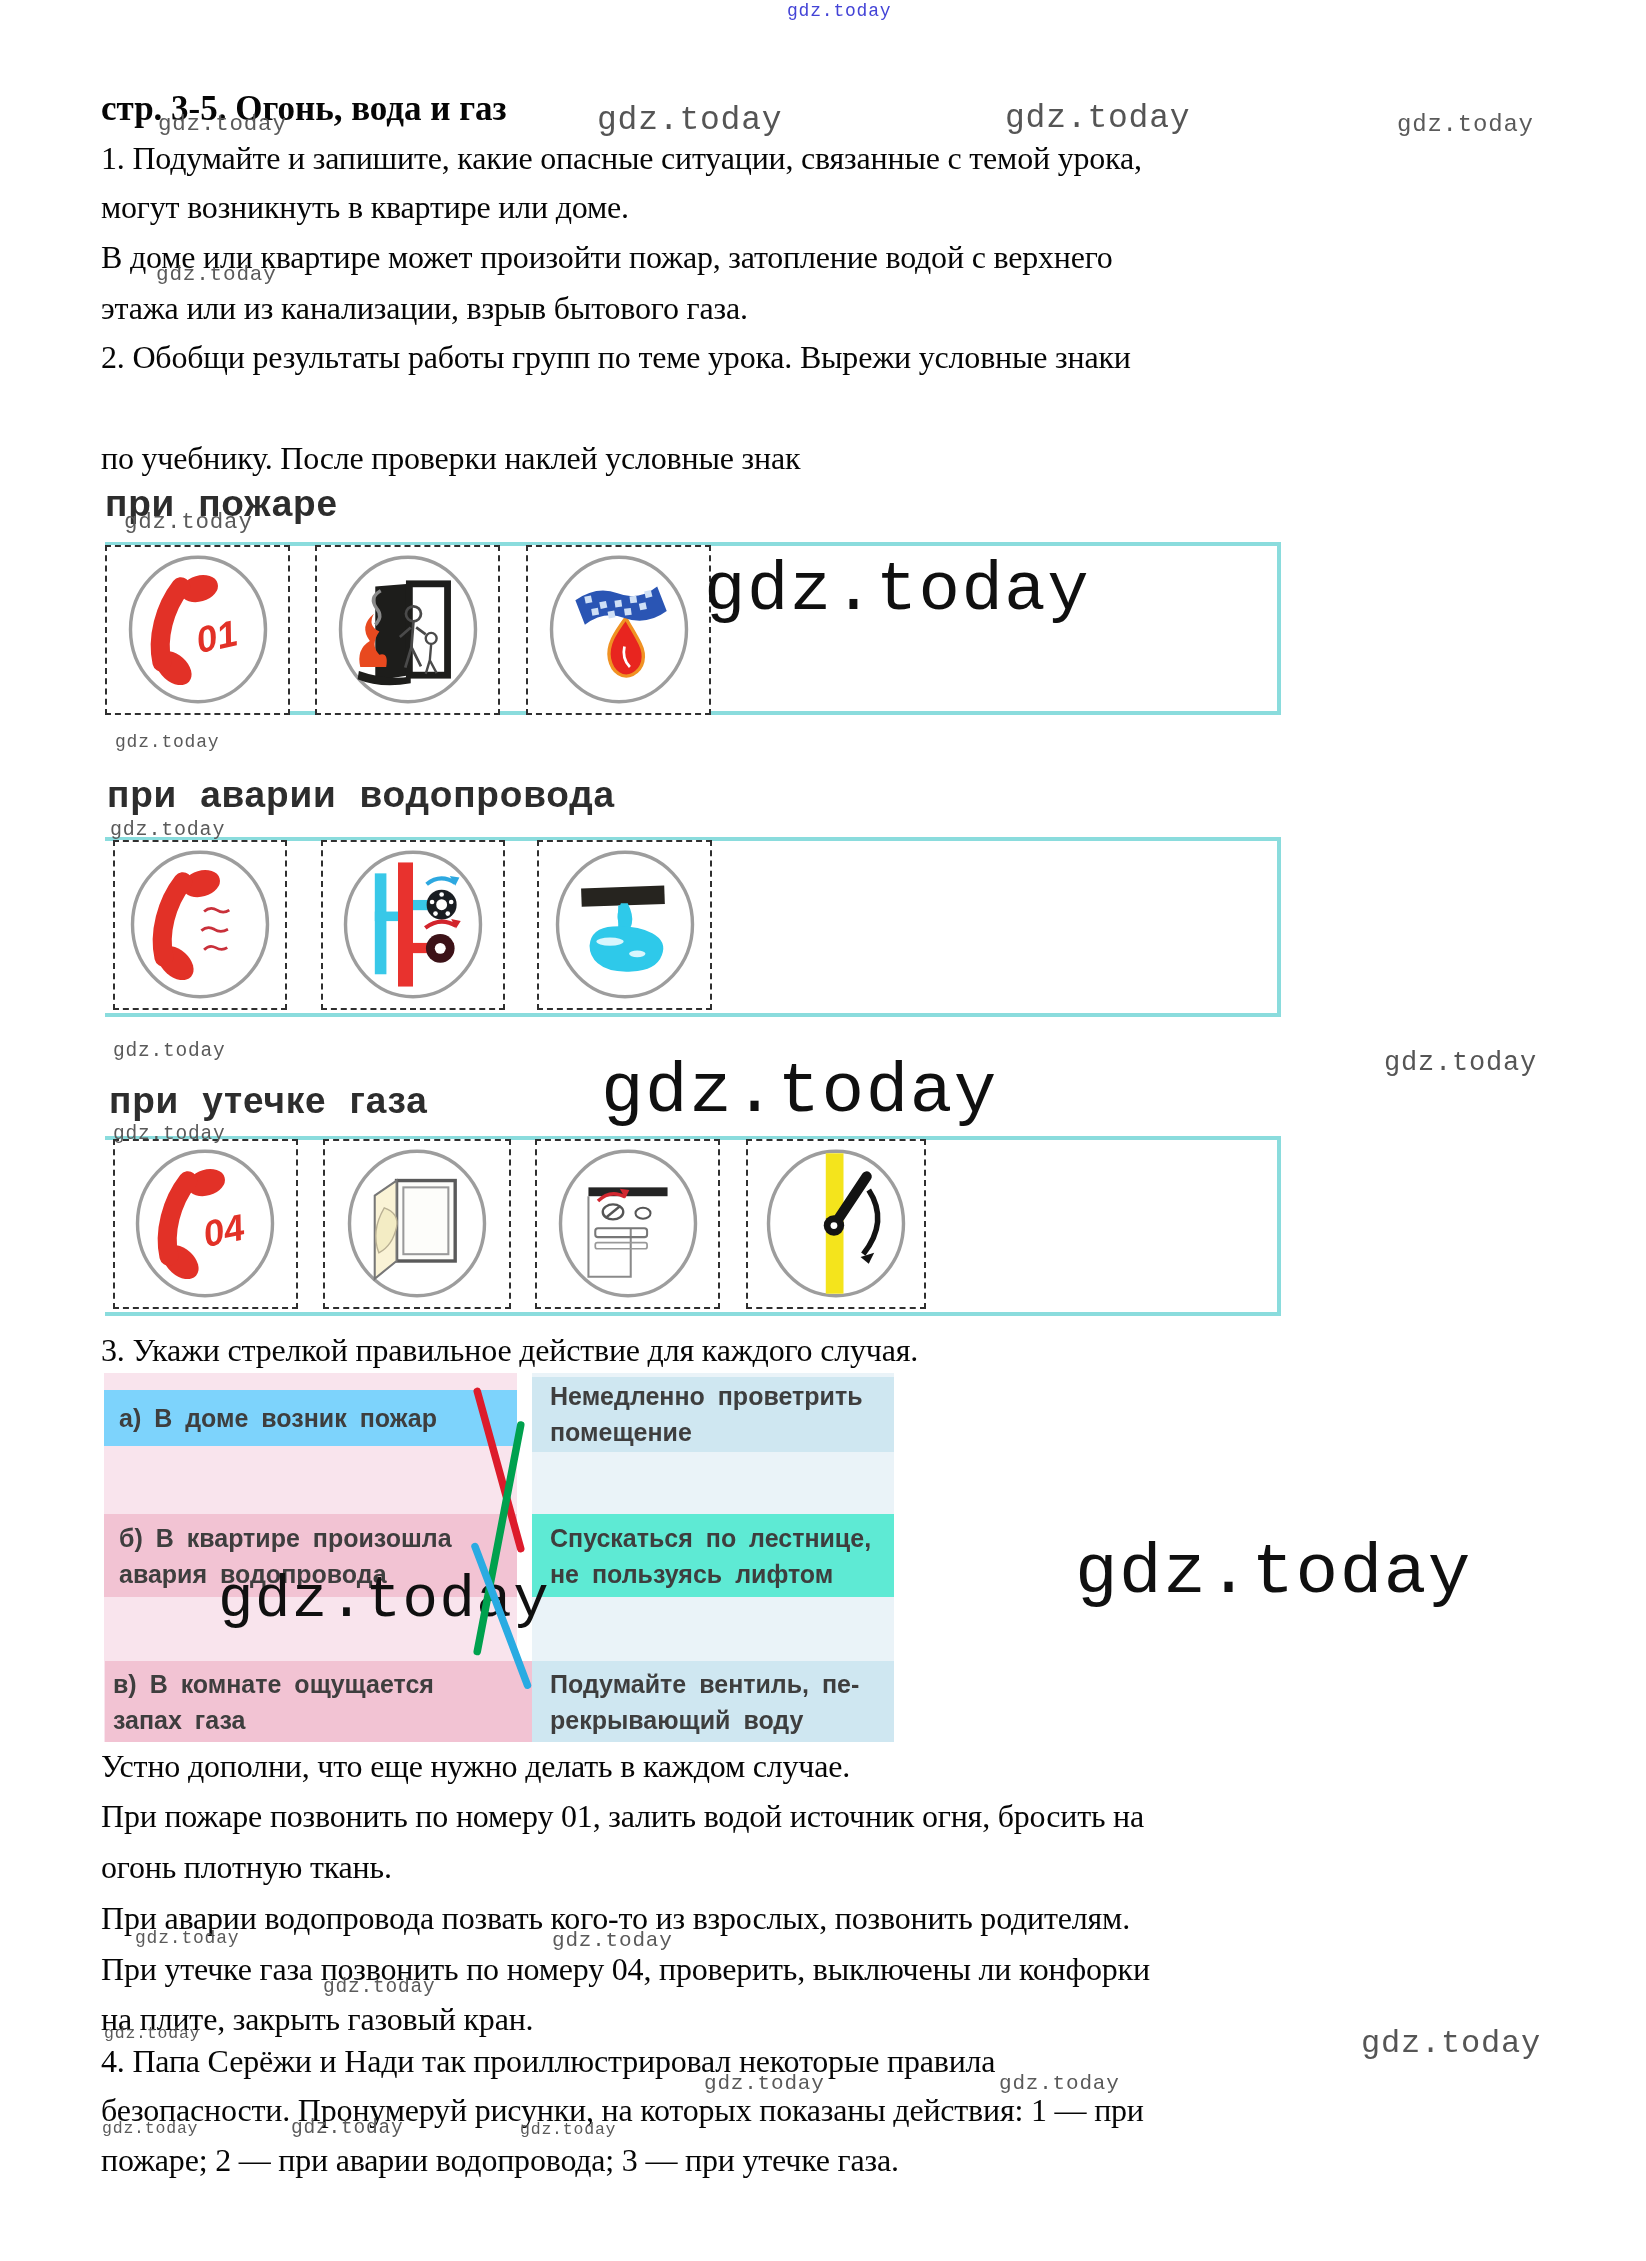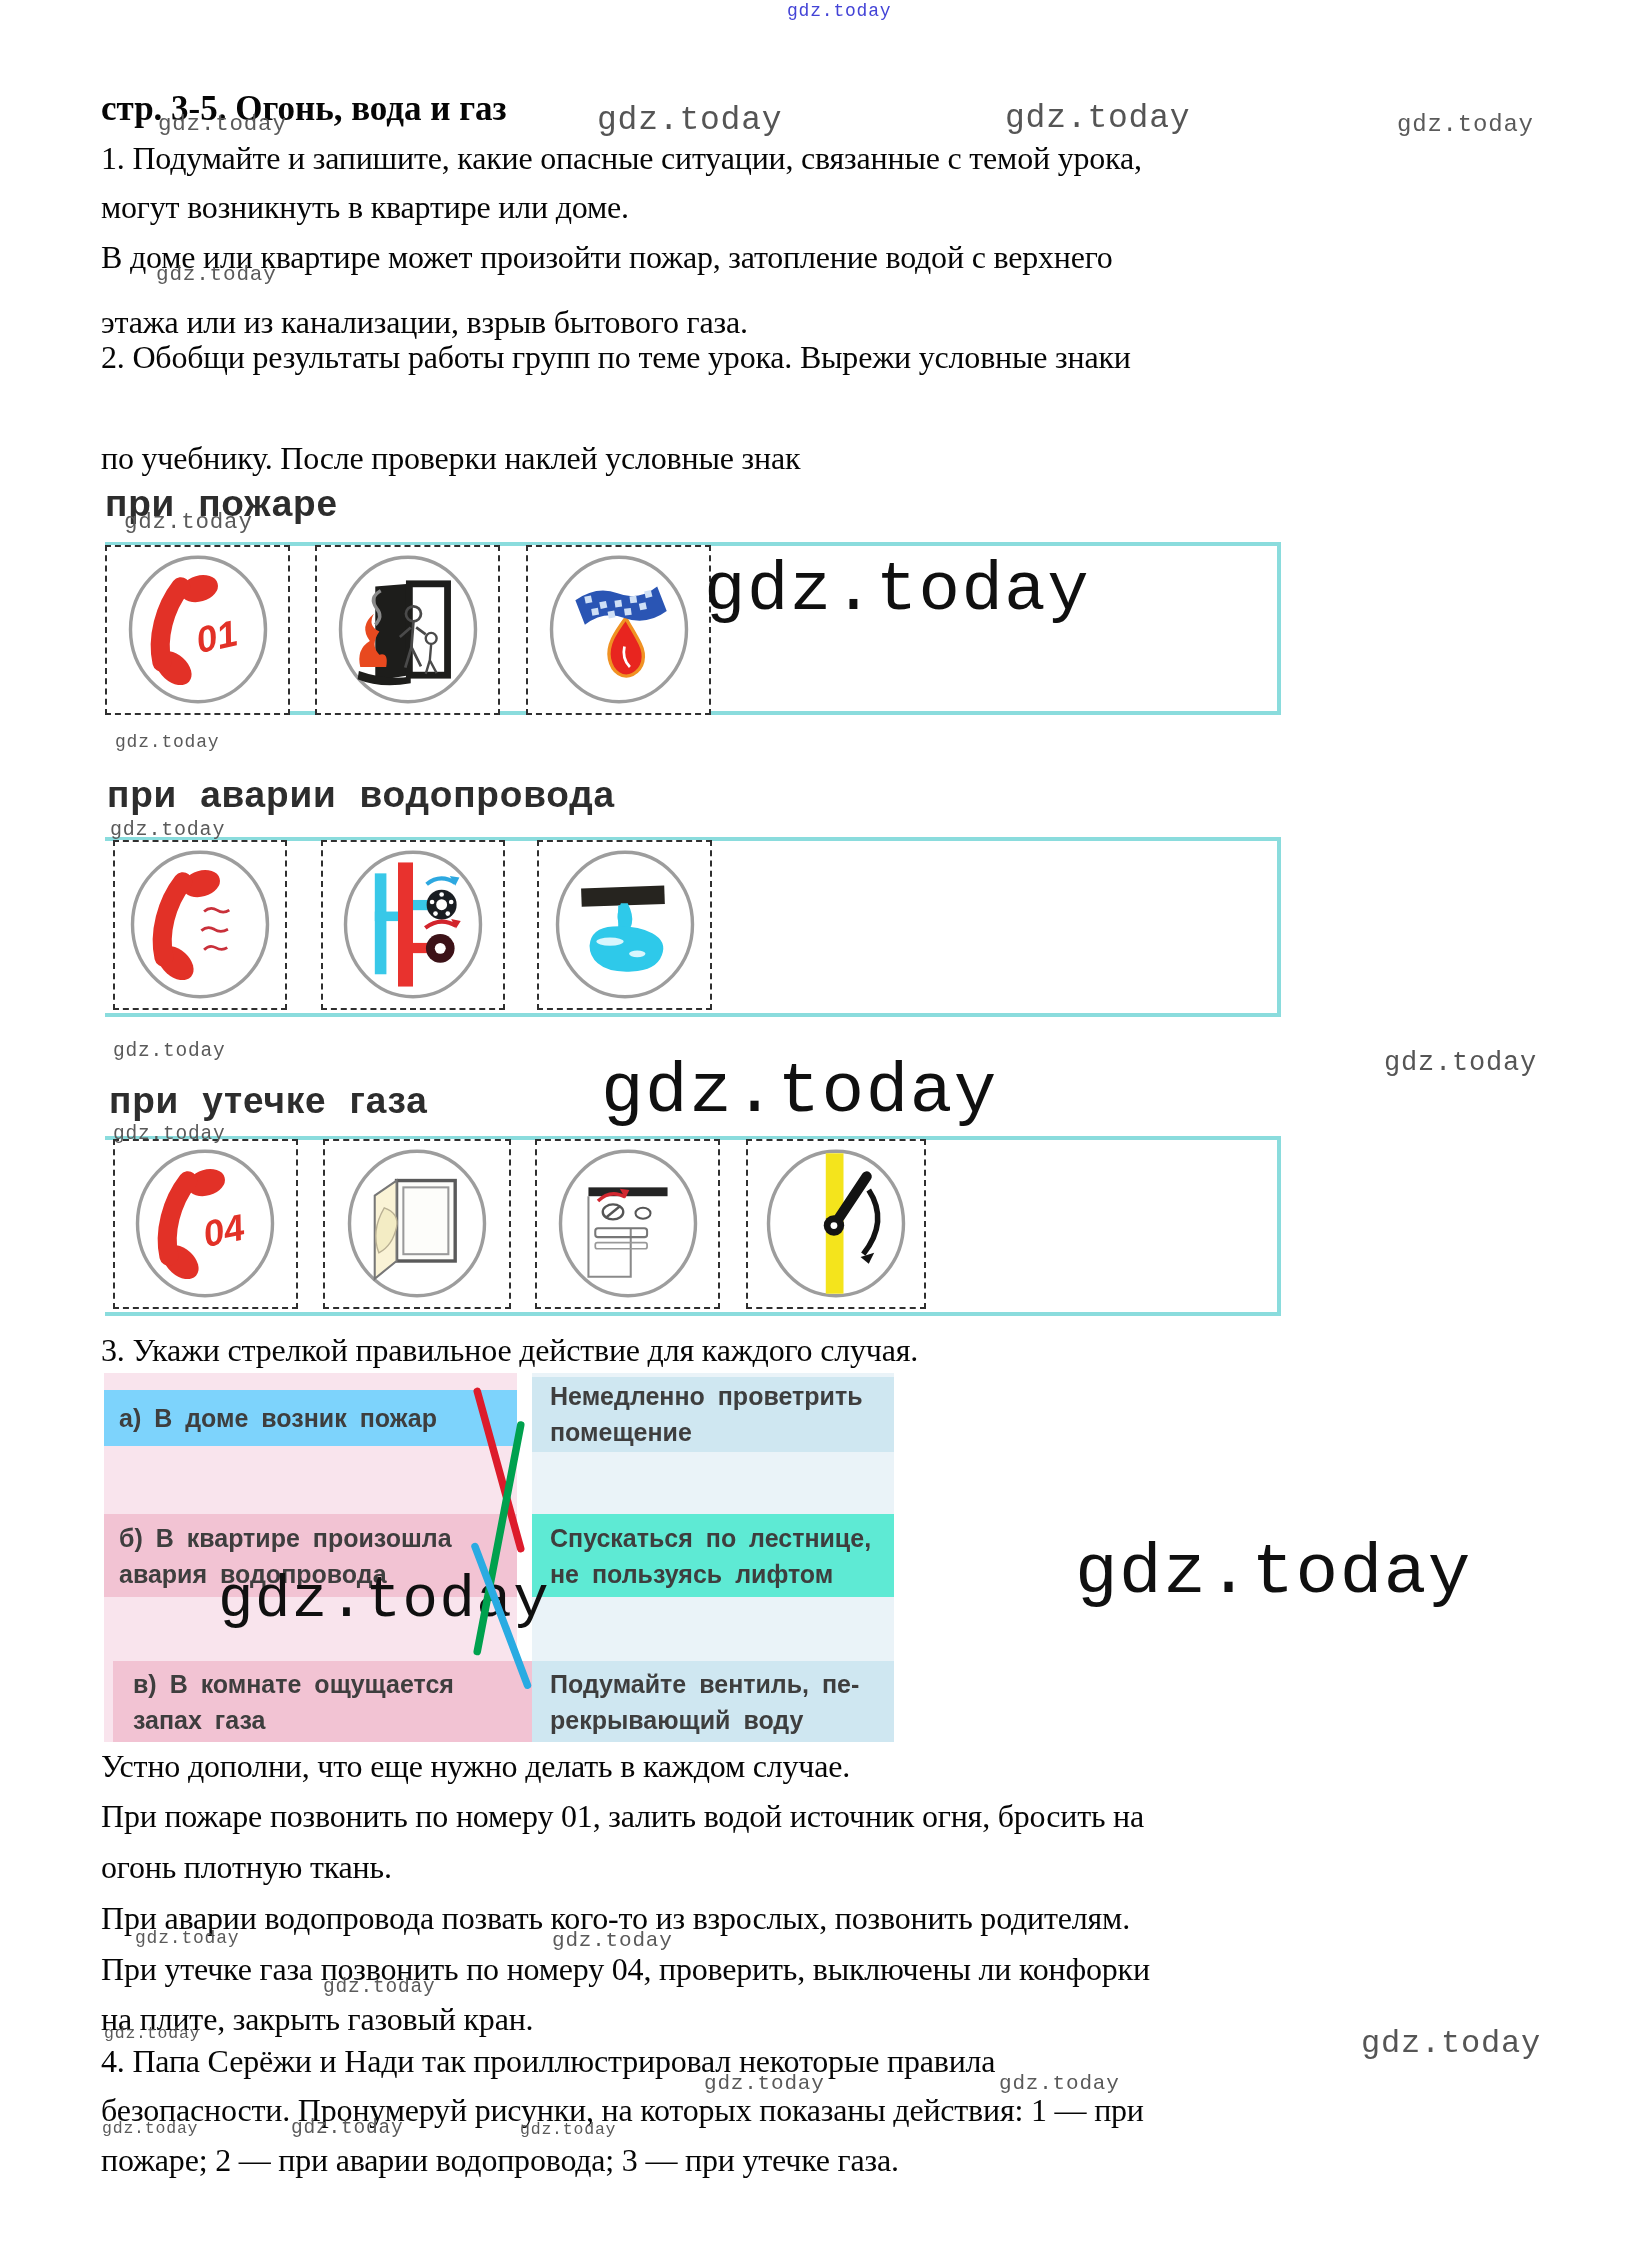--- a/index.html
+++ b/index.html
@@ -40,21 +40,21 @@
         </g>
       </g>
     </defs>
   </svg>
 
   <div class="line title" style="top:89px">стр. 3-5. Огонь, вода и газ</div>
 
   <div class="line" style="top:140px">1. Подумайте и запишите, какие опасные ситуации, связанные с темой урока,</div>
   <div class="line" style="top:189px">могут возникнуть в квартире или доме.</div>
   <div class="line" style="top:239px">В доме или квартире может произойти пожар, затопление водой с верхнего</div>
-  <div class="line" style="top:304px">этажа или из канализации, взрыв бытового газа.</div>
+  <div class="line" style="top:290px">этажа или из канализации, взрыв бытового газа.</div>
   <div class="line" style="top:339px">2. Обобщи результаты работы групп по теме урока. Вырежи условные знаки</div>
   <div class="line" style="top:440px">по учебнику. После проверки наклей условные знак</div>
 
   <div class="sec-header" style="left:105px;top:483px">при пожаре</div>
   <div class="strip" style="top:542px;height:173px">
     <div class="cell" style="left:0px;width:185px">
       <svg class="icon" viewBox="0 0 220 230">
         <ellipse cx="110" cy="115" rx="99" ry="106" fill="#fff" stroke="#9d9d9d" stroke-width="5"></ellipse>
         <use href="#handset"></use>
         <text x="112" y="150" font-family="Liberation Sans, sans-serif" font-size="54" font-weight="bold" font-style="italic" fill="#e23127" transform="rotate(-12 112 150)">01</text>
@@ -194,21 +194,21 @@
   <div class="line" style="top:1332px">3. Укажи стрелкой правильное действие для каждого случая.</div>
 
   <div class="tbl-col" style="left:104px;top:1373px;width:413px;height:369px;background:#f9e4ed">
     <div class="tbl-row" style="left:0;top:17px;width:413px;height:56px;background:#7dd3fc;padding-left:15px">
       <div>а) В доме возник пожар</div>
     </div>
     <div class="tbl-row" style="left:0;top:141px;width:413px;height:83px;background:#f2c3d3;padding-left:15px">
       <div>б) В квартире произошла</div>
       <div>авария водопровода</div>
     </div>
-    <div class="tbl-row" style="left:9px;top:288px;width:491px;height:81px;background:#f2c3d3;padding-left:20px">
+    <div class="tbl-row" style="left:1px;top:288px;width:491px;height:81px;background:#f2c3d3;padding-left:8px">
       <div>в) В комнате ощущается</div>
       <div>запах газа</div>
     </div>
   </div>
   <div class="tbl-col" style="left:532px;top:1373px;width:362px;height:369px;background:#eaf3f8">
     <div class="tbl-row" style="left:0;top:3.8px;width:362px;height:75px;background:#cfe7f1;padding-left:18px">
       <div>Немедленно проветрить</div>
       <div>помещение</div>
     </div>
     <div class="tbl-row" style="left:0;top:141px;width:362px;height:83px;background:#5eead4;padding-left:18px">

